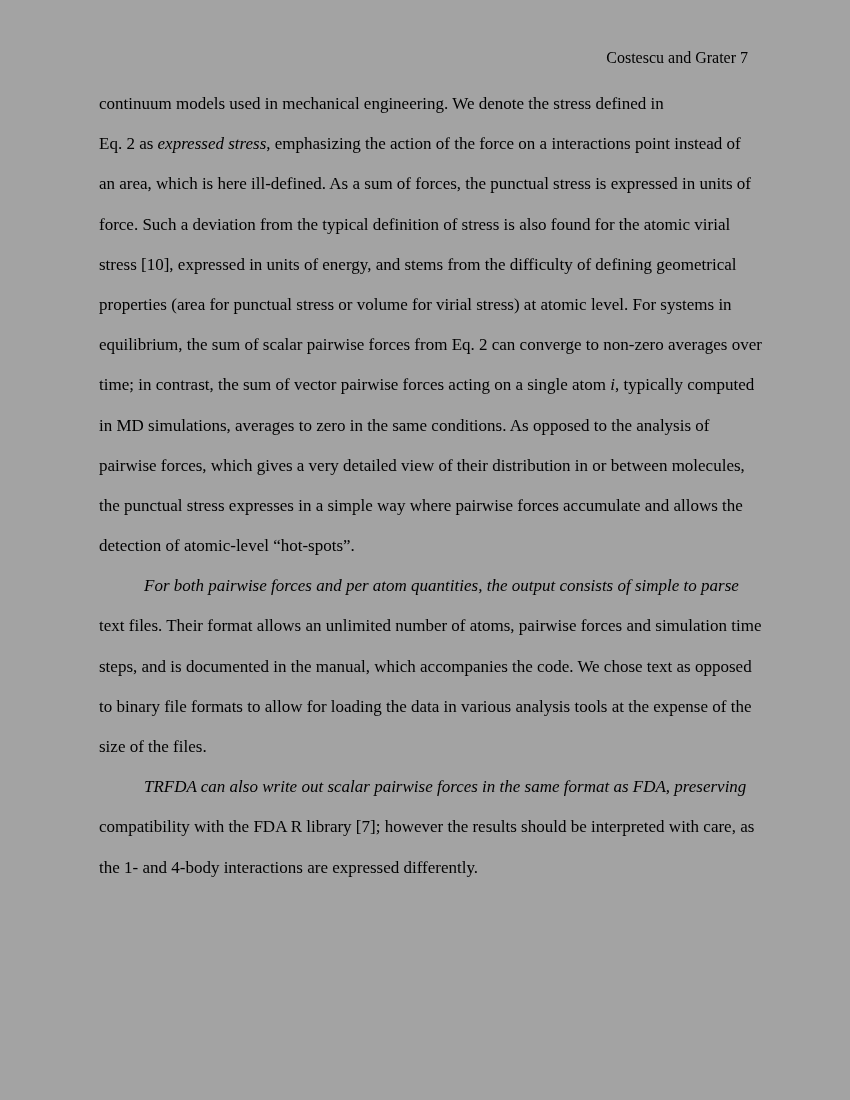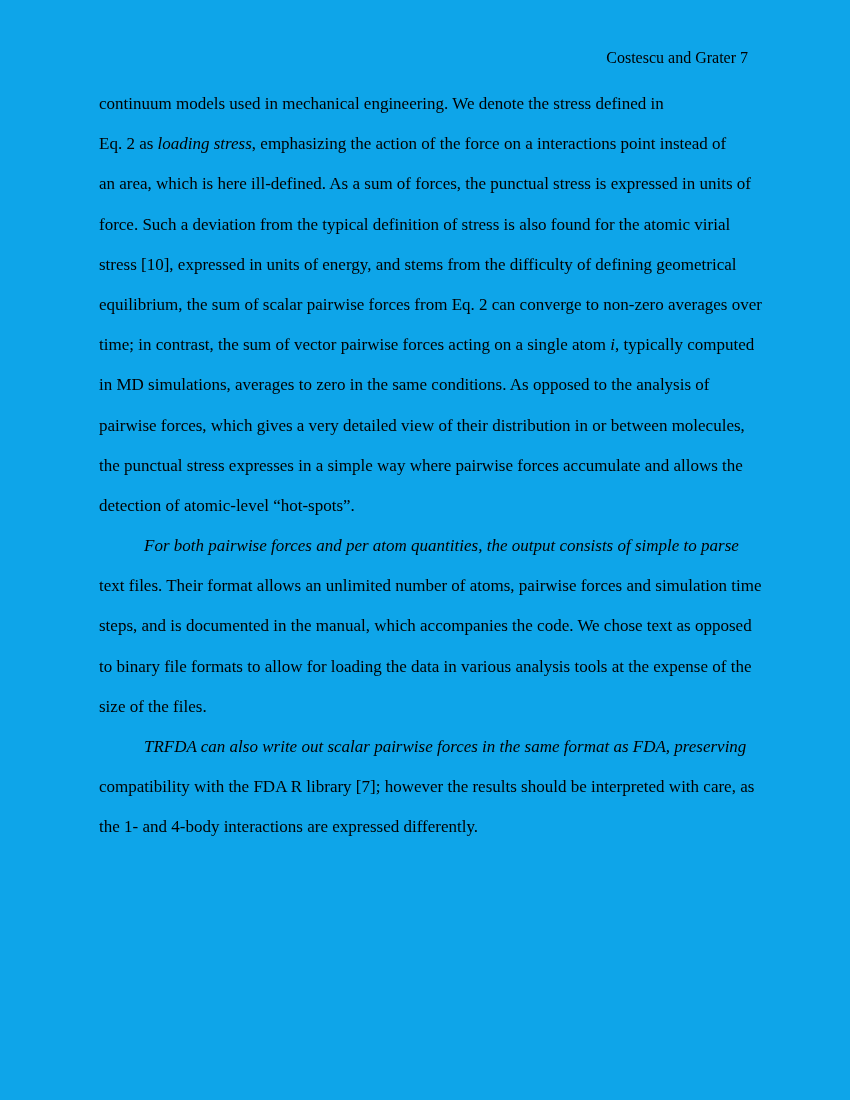--- a/index.html
+++ b/index.html
@@ -4,21 +4,21 @@
 <style>
   html, body {
     margin: 0;
     padding: 0;
     background: #ffffff;
   }
   .page {
     position: relative;
     width: 850px;
     height: 1100px;
-    background: #0ea5e9;
+    background: #a3a3a3;
     overflow: hidden;
     font-family: "Liberation Serif", "DejaVu Serif", serif;
     color: #000000;
   }
   .running-head {
     position: absolute;
     top: 48px;
     left: 99px;
     width: 649px;
     text-align: right;
@@ -47,24 +47,25 @@
   }
 </style>
 </head>
 <body>
 
 <div class="page">
   <div class="running-head">Costescu and Grater 7</div>
   <div class="content">
       <div>
         <div class="text-line"><span>continuum models used in mechanical engineering. We denote the stress defined in</span></div>
-        <div class="text-line"><span>Eq. 2 as </span><span class="seg-italic">loading stress</span><span>, emphasizing the action of the force on a interactions point instead of</span></div>
+        <div class="text-line"><span>Eq. 2 as </span><span class="seg-italic">expressed stress</span><span>, emphasizing the action of the force on a interactions point instead of</span></div>
         <div class="text-line"><span>an area, which is here ill-defined. As a sum of forces, the punctual stress is expressed in units of</span></div>
         <div class="text-line"><span>force. Such a deviation from the typical definition of stress is also found for the atomic virial</span></div>
         <div class="text-line"><span>stress [10], expressed in units of energy, and stems from the difficulty of defining geometrical</span></div>
+        <div class="text-line"><span>properties (area for punctual stress or volume for virial stress) at atomic level. For systems in</span></div>
         <div class="text-line"><span>equilibrium, the sum of scalar pairwise forces from Eq. 2 can converge to non-zero averages over</span></div>
         <div class="text-line"><span>time; in contrast, the sum of vector pairwise forces acting on a single atom </span><span class="seg-italic">i</span><span>, typically computed</span></div>
         <div class="text-line"><span>in MD simulations, averages to zero in the same conditions. As opposed to the analysis of</span></div>
         <div class="text-line"><span>pairwise forces, which gives a very detailed view of their distribution in or between molecules,</span></div>
         <div class="text-line"><span>the punctual stress expresses in a simple way where pairwise forces accumulate and allows the</span></div>
         <div class="text-line"><span>detection of atomic-level “hot-spots”.</span></div>
       </div>
       <div>
         <div class="text-line indent"><span>For both pairwise forces and per atom quantities, the output consists of simple to parse</span></div>
         <div class="text-line"><span>text files. Their format allows an unlimited number of atoms, pairwise forces and simulation time</span></div>

